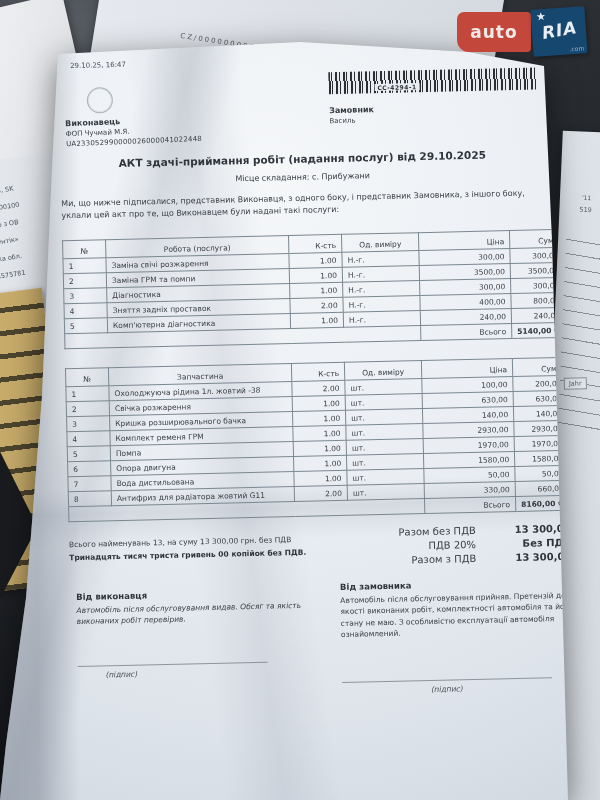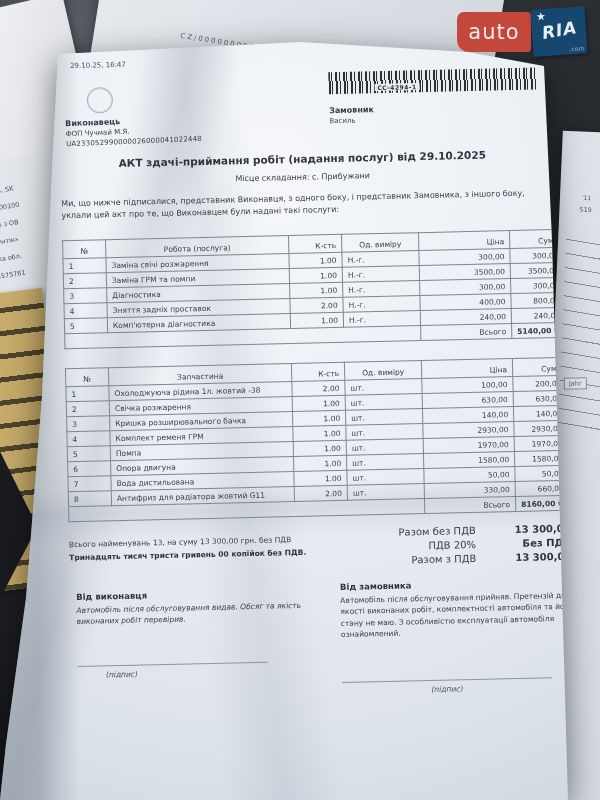--- a/index.html
+++ b/index.html
@@ -23,21 +23,21 @@
   .bg-wedge{position:absolute;left:-6px;top:428px;width:70px;height:190px;background:#191b1f;clip-path:polygon(0 6%,62% 52%,0 96%);z-index:2;}
   .bg-corner{position:absolute;left:-14px;top:742px;width:40px;height:80px;background:#141619;transform:rotate(16deg);z-index:2;}
   .bg-right-paper{position:absolute;left:548px;top:132px;width:72px;height:680px;background:linear-gradient(260deg,#e3e7ec,#ccd2d9);transform:rotate(2.5deg);z-index:2;box-shadow:-3px 0 8px rgba(0,0,0,.25);}
   .bg-right-paper .r1{position:absolute;left:22px;top:62px;font-size:6px;color:#565c63;}
   .bg-right-paper .r2{position:absolute;left:20px;top:74px;font-size:6.5px;color:#565c63;}
   .bg-right-paper .rules{position:absolute;left:8px;top:100px;width:52px;height:200px;
     background:repeating-linear-gradient(187deg,#8a9098 0 1px,rgba(0,0,0,0) 1px 14px);}
   .bg-right-paper .jahr{position:absolute;left:12px;top:246px;font-size:6.5px;color:#565c63;border:1px solid #8a9098;padding:1px 4px;transform:rotate(-4deg);background:#e3e7ec;}
   
   .badge{position:absolute;right:14px;top:8px;z-index:6;display:flex;align-items:flex-start;}
-  .badge .auto{width:74px;height:40px;margin-top:4px;background:#c4473b;border-radius:7px 4px 4px 12px;color:#f3e9e6;font-size:21px;font-weight:normal;display:flex;align-items:center;justify-content:center;letter-spacing:1px;}
+  .badge .auto{width:74px;height:40px;margin-top:4px;background:#c4473b;border-radius:7px 4px 4px 12px;color:#f3e9e6;font-size:17px;font-weight:bold;display:flex;align-items:center;justify-content:center;letter-spacing:1px;}
   .badge .ria{position:relative;width:54px;height:47px;background:#16476f;transform:rotate(-4deg);margin-left:1px;border-radius:2px;box-shadow:1px 2px 4px rgba(0,0,0,.4);}
   .badge .ria .star{position:absolute;left:5px;top:1px;color:#e8eef4;font-size:11px;}
   .badge .ria .txt{position:absolute;left:10px;top:12px;color:#e8eef4;font-size:17px;font-weight:bold;font-style:italic;letter-spacing:1px;transform:rotate(-6deg);}
   .badge .ria .com{position:absolute;right:3px;bottom:2px;font-size:6px;color:#9fb3c8;}
   
   .paper-wrap{position:absolute;inset:0;z-index:3;filter:drop-shadow(0 8px 16px rgba(0,0,0,.5));}
   .paper{position:absolute;inset:0;
     clip-path:polygon(58px 54px,300px 42px,468px 52px,544px 66px,552px 240px,560px 520px,568px 800px,0px 800px,6px 744px,26px 598px,42px 396px,52px 168px);
     background:radial-gradient(120% 90% at 45% 22%, #f5f7f9 0%, #eaeef3 45%, #dde3ea 78%, #d0d7e0 100%);}
   .paper .edge-shade{position:absolute;inset:0;background:linear-gradient(90deg,rgba(70,80,95,.30) 38px,rgba(70,80,95,0) 80px);pointer-events:none;}

